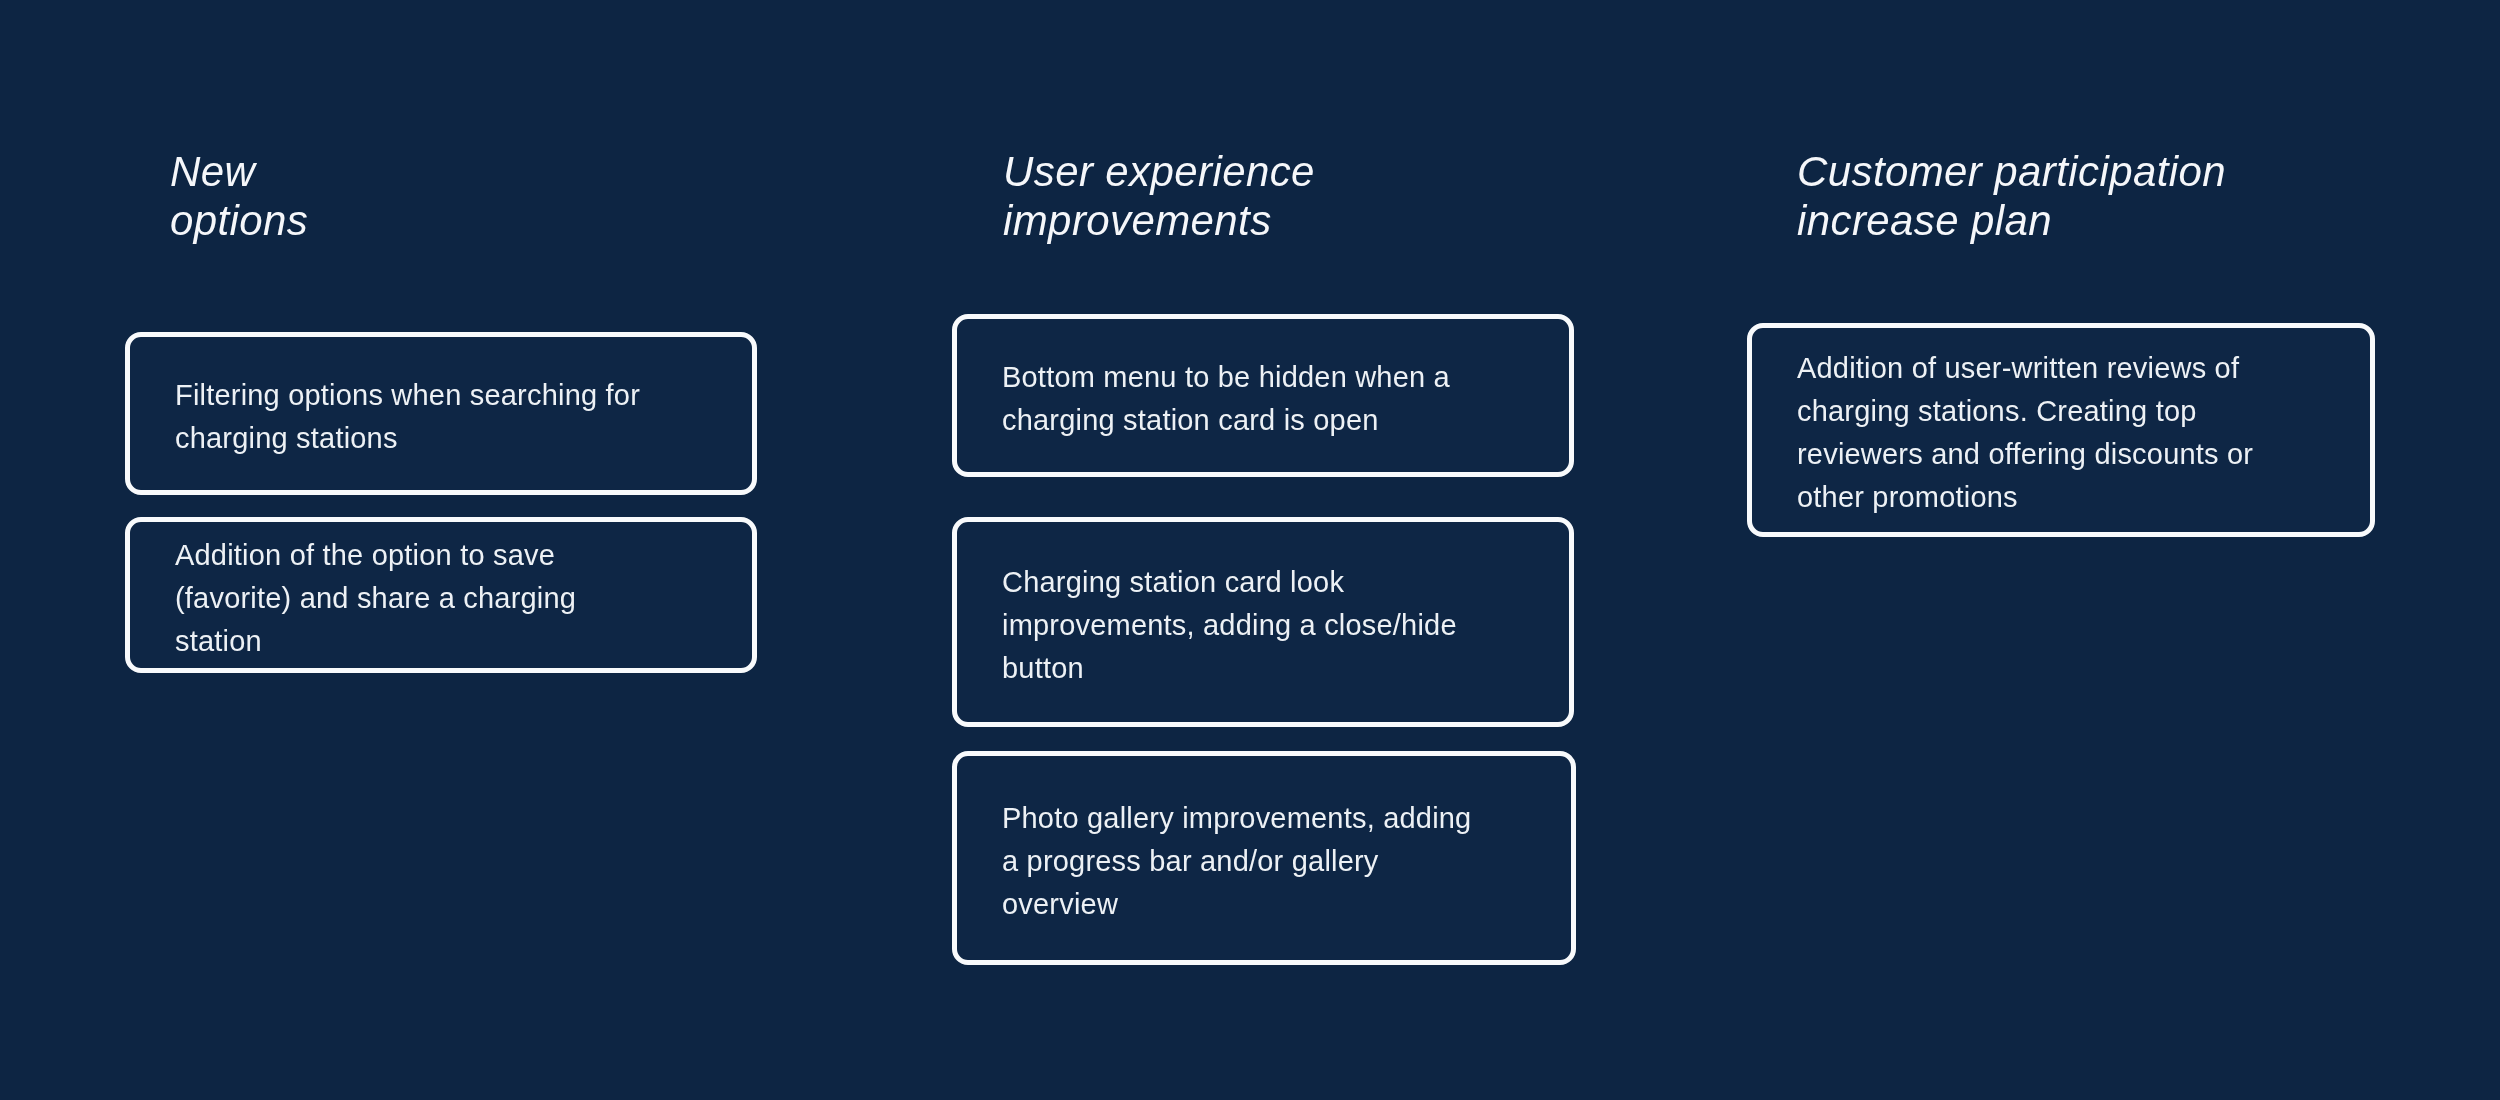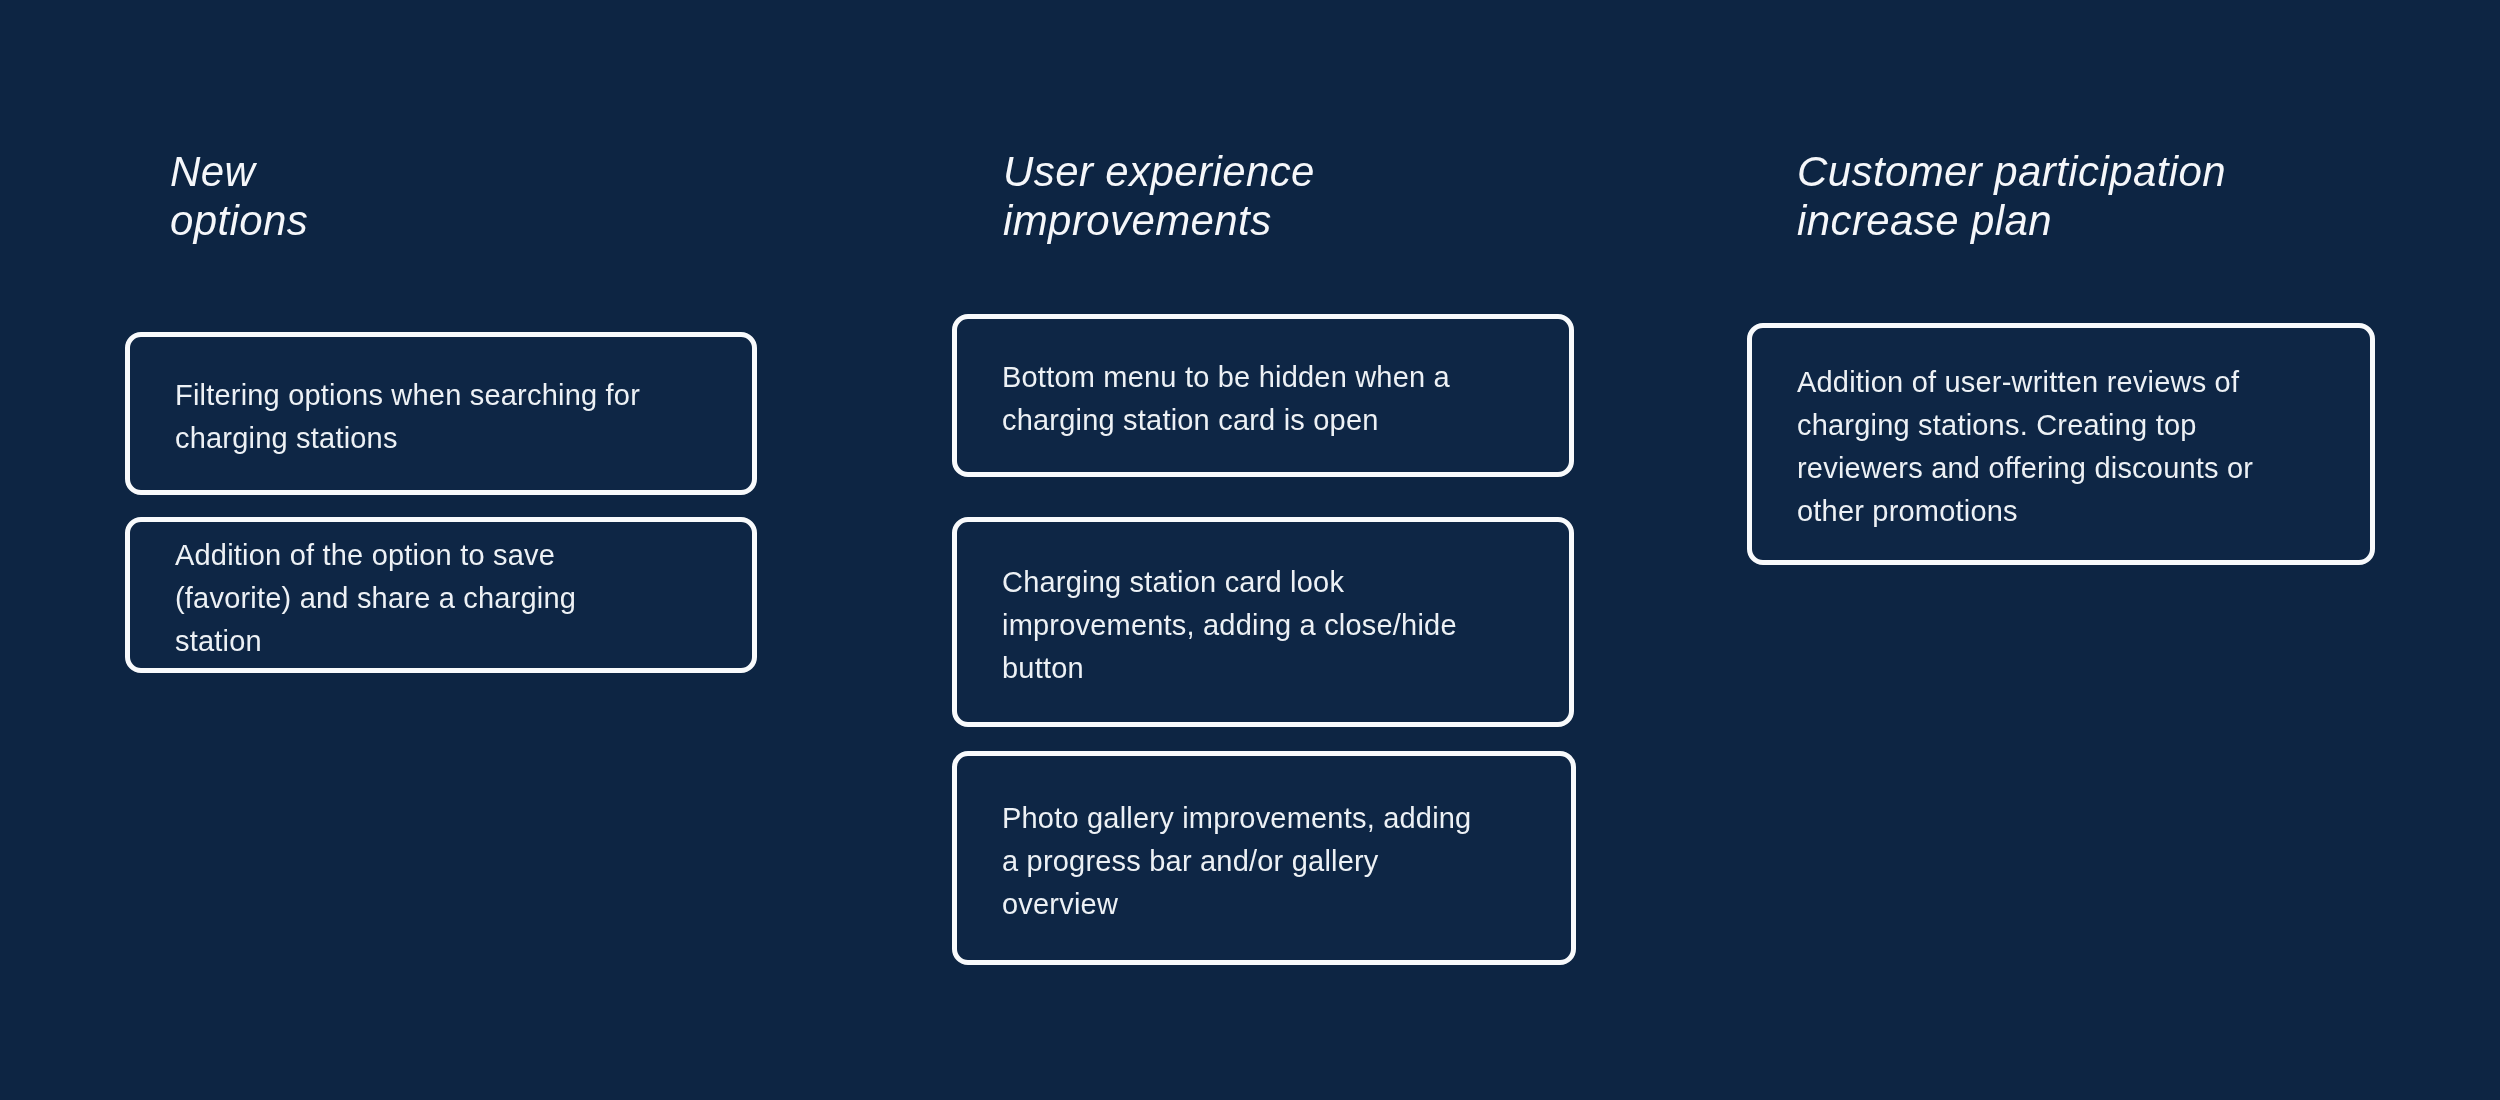--- a/index.html
+++ b/index.html
@@ -51,21 +51,21 @@
     line-height: 43px;
     letter-spacing: 0.2px;
     white-space: pre-line;
     font-family: "Liberation Sans", sans-serif;
   }
   .c1a { left: 125px;  top: 332px; width: 632px; height: 163px; }
   .c1b { left: 125px;  top: 517px; width: 632px; height: 156px; }
   .c2a { left: 952px;  top: 314px; width: 622px; height: 163px; }
   .c2b { left: 952px;  top: 517px; width: 622px; height: 210px; }
   .c2c { left: 952px;  top: 751px; width: 624px; height: 214px; }
-  .c3a { left: 1747px; top: 323px; width: 628px; height: 242px; }
+  .c3a { left: 1747px; top: 323px; width: 628px; height: 214px; }
 </style>
 </head>
 <body>
 
 <div class="slide">
 
   <h2 class="heading h-col1">New
 options</h2>
 
   <h2 class="heading h-col2">User experience

